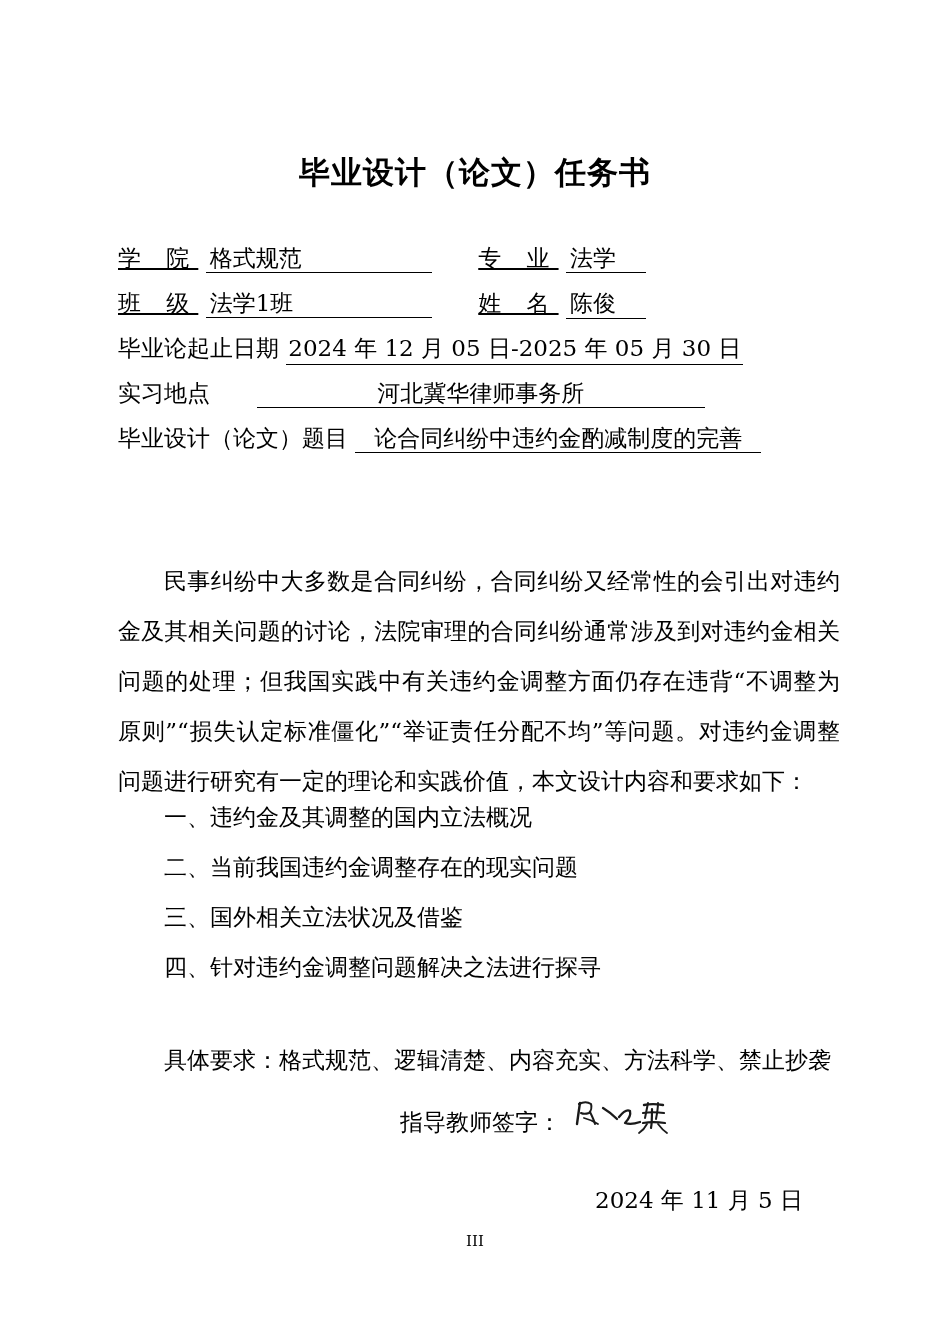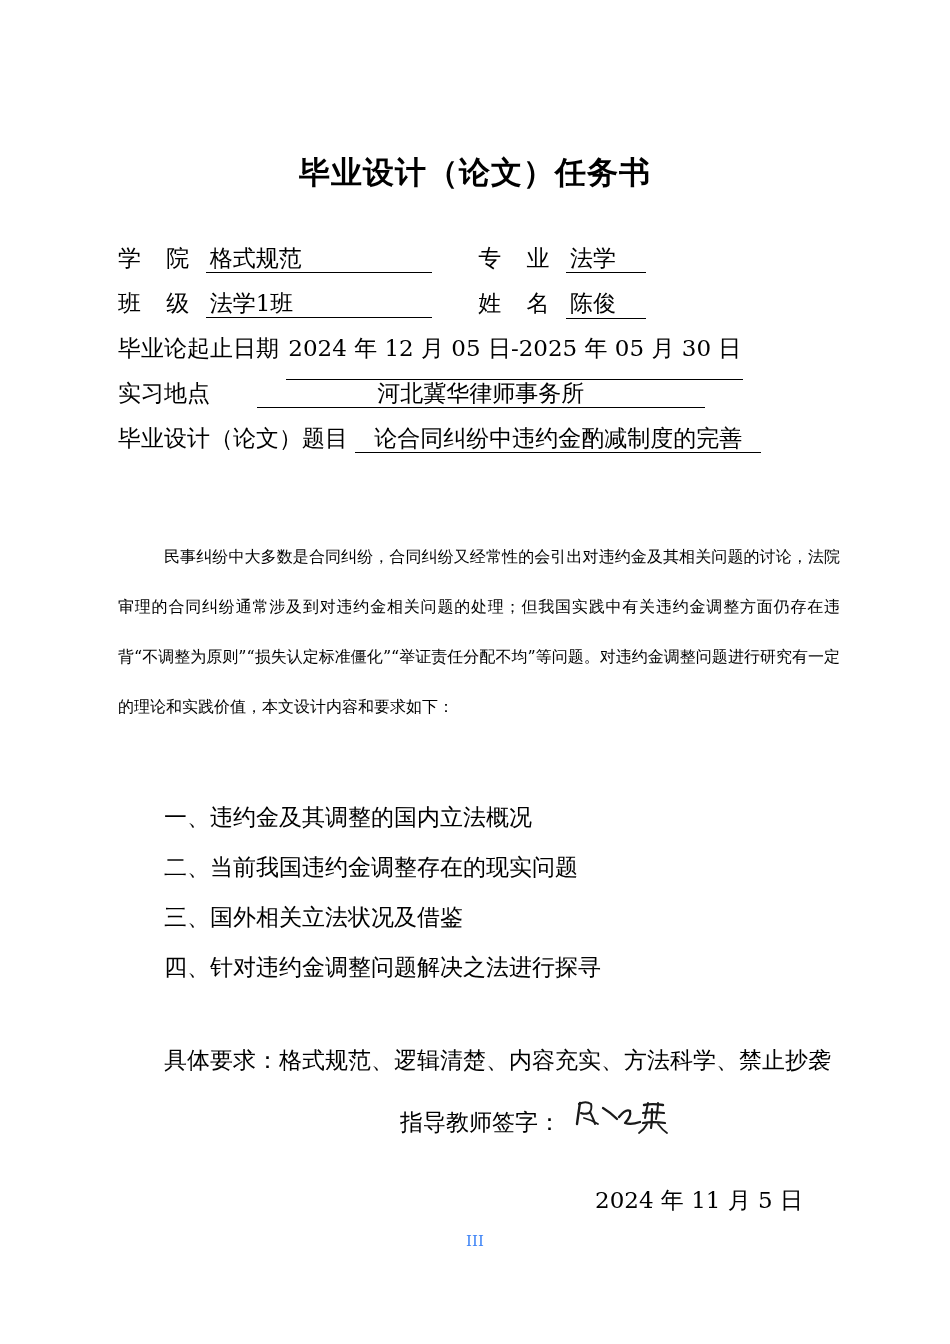--- a/index.html
+++ b/index.html
@@ -49,20 +49,21 @@
     position: relative;
     height: 45px;
     white-space: nowrap;
   }
   .lbl {
     display: inline-block;
     vertical-align: baseline;
   }
   .lbl.spaced {
     letter-spacing: 9px;
+    text-decoration: underline;
   }
   .fill {
     display: inline-block;
     vertical-align: baseline;
     border-bottom: 1.6px solid #000;
     text-align: left;
     padding: 0 2px 1px 4px;
     box-sizing: border-box;
     height: 30px;
     line-height: 30px;
@@ -70,21 +71,21 @@
   .fill-college { width: 226px; }
   .fill-major   { width: 80px; }
   .fill-class   { width: 226px; }
   .fill-name    { width: 80px; font-family: Liberation Serif, serif; }
   .gap-mid { display: inline-block; width: 32px; }
 
   .row-dates { height: 45px; }
   .fill-dates {
     display: inline-block;
     border-bottom: 1.6px solid #000;
-    padding: 0 2px 16px 2px;
+    padding: 0 2px 1px 2px;
     height: 30px;
     line-height: 30px;
   }
   .fill-place {
     display: inline-block;
     border-bottom: 1.6px solid #000;
     width: 448px;
     height: 30px;
     line-height: 30px;
     text-align: center;
@@ -98,24 +99,24 @@
     height: 30px;
     line-height: 30px;
     text-align: center;
     padding-bottom: 16px;
     box-sizing: border-box;
   }
 
   
   .body-block {
     position: absolute;
-    top: 532px;
+    top: 556px;
     left: 118px;
     width: 722px;
-    font-size: 16px;
+    font-size: 23px;
   }
   .para {
     text-indent: 46px;
     line-height: 50px;
     text-align: justify;
     text-justify: inter-ideograph;
     margin: 0;
   }
 
   
@@ -171,21 +172,21 @@
 
   
   .page-number {
     position: absolute;
     top: 1232px;
     left: 0;
     width: 950px;
     text-align: center;
     font-size: 15px;
     font-family: "DejaVu Serif", "Liberation Serif", serif;
-    color: #3b82f6;
+    color: #000000;
   }
 </style>
 </head>
 <body>
 
 <div class="page">
 
   <div class="doc-title">毕业设计（论文）任务书</div>
 
   <div class="form-block">

